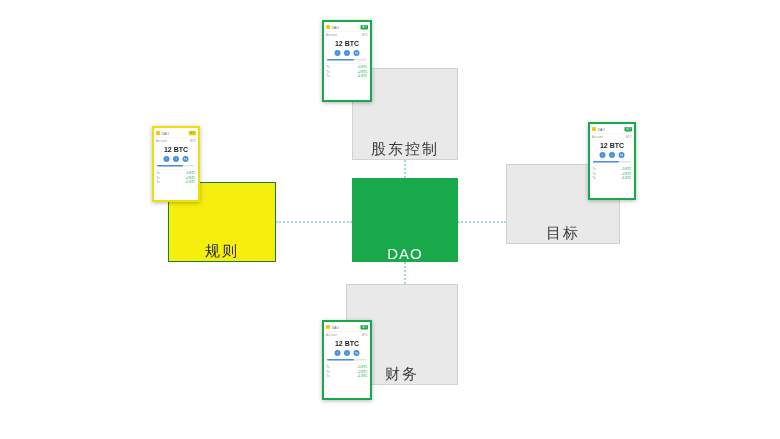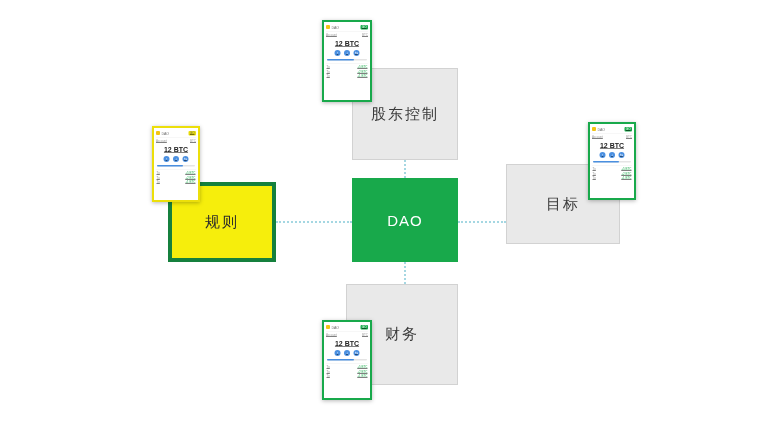--- a/index.html
+++ b/index.html
@@ -3,47 +3,47 @@
 <meta charset="utf-8">
 <style>
   html,body { margin:0; padding:0; background:#ffffff; }
   .canvas {
     position:relative; width:780px; height:439px; background:#ffffff;
     font-family:"Liberation Sans", sans-serif; overflow:hidden;
   }
 
   
   .node {
-    position:absolute; display:flex; align-items:center; justify-content:center;
+    position:absolute; display:flex; align-items:flex-end; justify-content:center;
     font-size:15px; color:#3a3a3a; letter-spacing:2px; box-sizing:border-box;
   }
   .node.gray   { background:var(--gray,#e9e9e9); border:1px solid #d2d2d2; }
   .node.green  { background:var(--green,#18a94b); color:#ffffff; letter-spacing:1px; }
-  .node.yellow { background:var(--yellow,#f6ee0c); border:4px solid #15803d; color:#2b2b2b; }
+  .node.yellow { background:var(--yellow,#f6ee0c); border:1px solid #15803d; color:#2b2b2b; }
 
   #node-top    { left:352px; top:68px;  width:106px; height:92px; }
   #node-center { left:352px; top:178px; width:106px; height:84px; }
   #node-left   { left:168px; top:182px; width:108px; height:80px; }
   #node-right  { left:506px; top:164px; width:114px; height:80px; }
   #node-bottom { left:346px; top:284px; width:112px; height:101px; }
 
   
   .connector-h { position:absolute; height:0; border-top:2px dotted var(--connector,#a5d7e2); }
   .connector-v { position:absolute; width:0;  border-left:2px dotted var(--connector,#a5d7e2); }
   #conn-left   { left:276px; top:221px; width:76px; }
   #conn-right  { left:458px; top:221px; width:48px; }
   #conn-top    { left:404px; top:160px; height:18px; }
   #conn-bottom { left:404px; top:262px; height:22px; }
 
   
   .phone {
     position:absolute; background:#ffffff; box-sizing:border-box;
     border:2px solid var(--green,#18a94b);
     box-shadow:0 1px 4px rgba(0,0,0,.28);
-    overflow:hidden; z-index:5;text-decoration:underline;
+    overflow:hidden; z-index:5;
   }
   .phone.accent-yellow { border-color:var(--yellow-accent,#ecdf0a); }
   .phone.accent-yellow .p-action { background:var(--yellow-accent,#ecdf0a); color:#666; }
 
   #phone-top    { left:322px; top:20px;  width:50px; height:82px; }
   #phone-left   { left:152px; top:126px; width:48px; height:76px; }
   #phone-right  { left:588px; top:122px; width:48px; height:78px; }
   #phone-bottom { left:322px; top:320px; width:50px; height:80px; }
 
   .p-inner {

